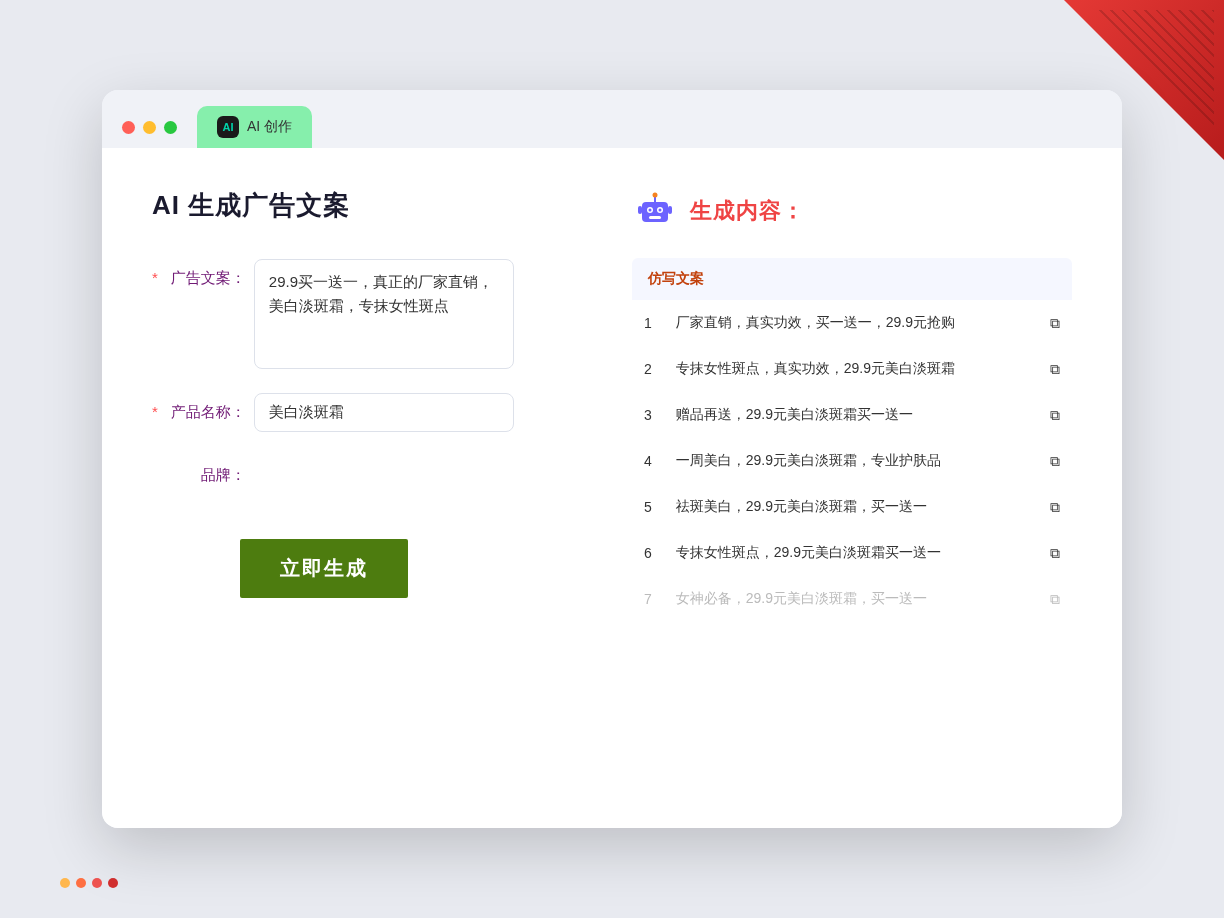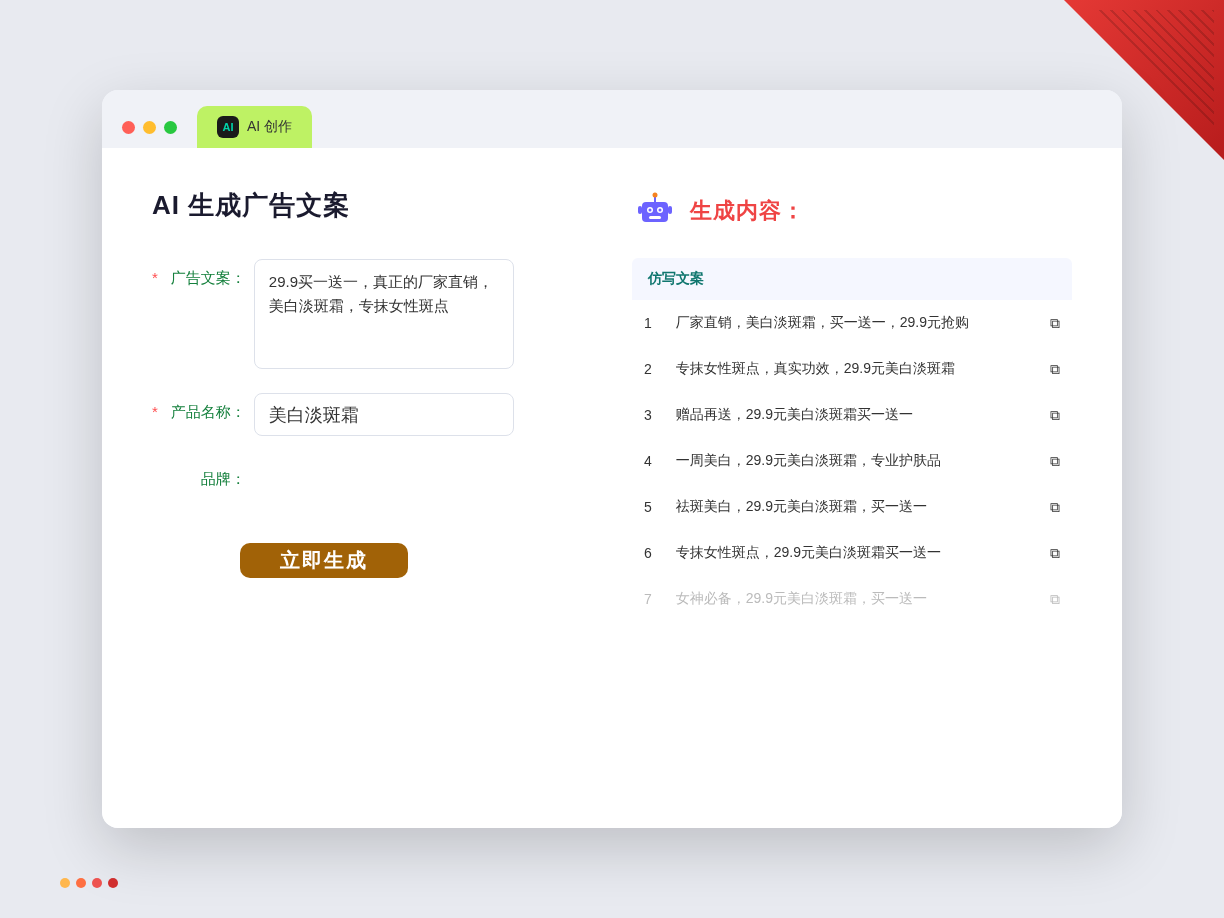--- a/index.html
+++ b/index.html
@@ -87,21 +87,21 @@
     .traffic-light {
       width: 13px;
       height: 13px;
       border-radius: 50%;
     }
     .tl-red { background: #ff5f57; }
     .tl-yellow { background: #ffbd2e; }
     .tl-green { background: #28c840; }
 
     .tab {
-      background: #bef264;
+      background: #86efac;
       border-radius: 10px 10px 0 0;
       padding: 10px 20px;
       display: flex;
       align-items: center;
       gap: 8px;
       font-size: 14px;
       color: #333;
       font-weight: 500;
     }
 
@@ -143,38 +143,38 @@
 
     .form-group {
       margin-bottom: 24px;
       display: flex;
       align-items: flex-start;
       gap: 8px;
     }
 
     .form-label {
       font-size: 15px;
-      color: #15803d;
+      color: #701a75;
       white-space: nowrap;
       padding-top: 10px;
       min-width: 80px;
       text-align: right;
     }
 
     .required-star {
       color: #ff4d4f;
       font-size: 15px;
       padding-top: 10px;
     }
 
     .form-input {
       border: 1px solid #dde1ea;
       border-radius: 8px;
       padding: 10px 14px;
-      font-size: 18px;
+      font-size: 15px;
       color: #333;
       font-family: inherit;
       width: 260px;
       outline: none;
       background: #fff;
     }
 
     .form-textarea {
       border: 1px solid #dde1ea;
       border-radius: 8px;
@@ -184,25 +184,25 @@
       font-family: inherit;
       width: 260px;
       height: 110px;
       outline: none;
       resize: none;
       background: #fff;
       line-height: 1.6;
     }
 
     .generate-btn {
-      background: #a16207;
+      background: #4d7c0f;
       color: #fff;
       border: none;
-      border-radius: 10px;
-      padding: 4px 40px;
+      border-radius: 2px;
+      padding: 16px 40px;
       font-size: 20px;
       font-weight: 600;
       font-family: inherit;
       cursor: pointer;
       margin-top: 30px;
       margin-left: 88px;
       letter-spacing: 2px;
     }
 
     
@@ -234,21 +234,21 @@
       width: 100%;
       border-collapse: separate;
       border-spacing: 0;
     }
 
     .col-header {
       background: #f5f7ff;
       padding: 12px 16px;
       font-size: 14px;
       font-weight: 600;
-      color: #0f766e;
+      color: #c2410c;
       text-align: left;
       border-radius: 6px 6px 0 0;
     }
 
     .result-row {
       border-bottom: 1px solid #f0f2f7;
     }
 
     .result-row td {
       padding: 14px 12px;
@@ -353,21 +353,21 @@
 
       <table class="results-table">
         <thead>
           <tr>
             <th class="col-header" colspan="3">仿写文案</th>
           </tr>
         </thead>
         <tbody id="results-tbody">
         <tr class="result-row">
     <td class="row-num">1</td>
-    <td>厂家直销，美白淡斑霜，买一送一，29.9元抢购</td>
+    <td>厂家直销，真实功效，买一送一，29.9元抢购</td>
     <td class="copy-icon">⧉</td>
   </tr>
             <tr class="result-row">
     <td class="row-num">2</td>
     <td>专抹女性斑点，真实功效，29.9元美白淡斑霜</td>
     <td class="copy-icon">⧉</td>
   </tr>
             <tr class="result-row">
     <td class="row-num">3</td>
     <td>赠品再送，29.9元美白淡斑霜买一送一</td>

